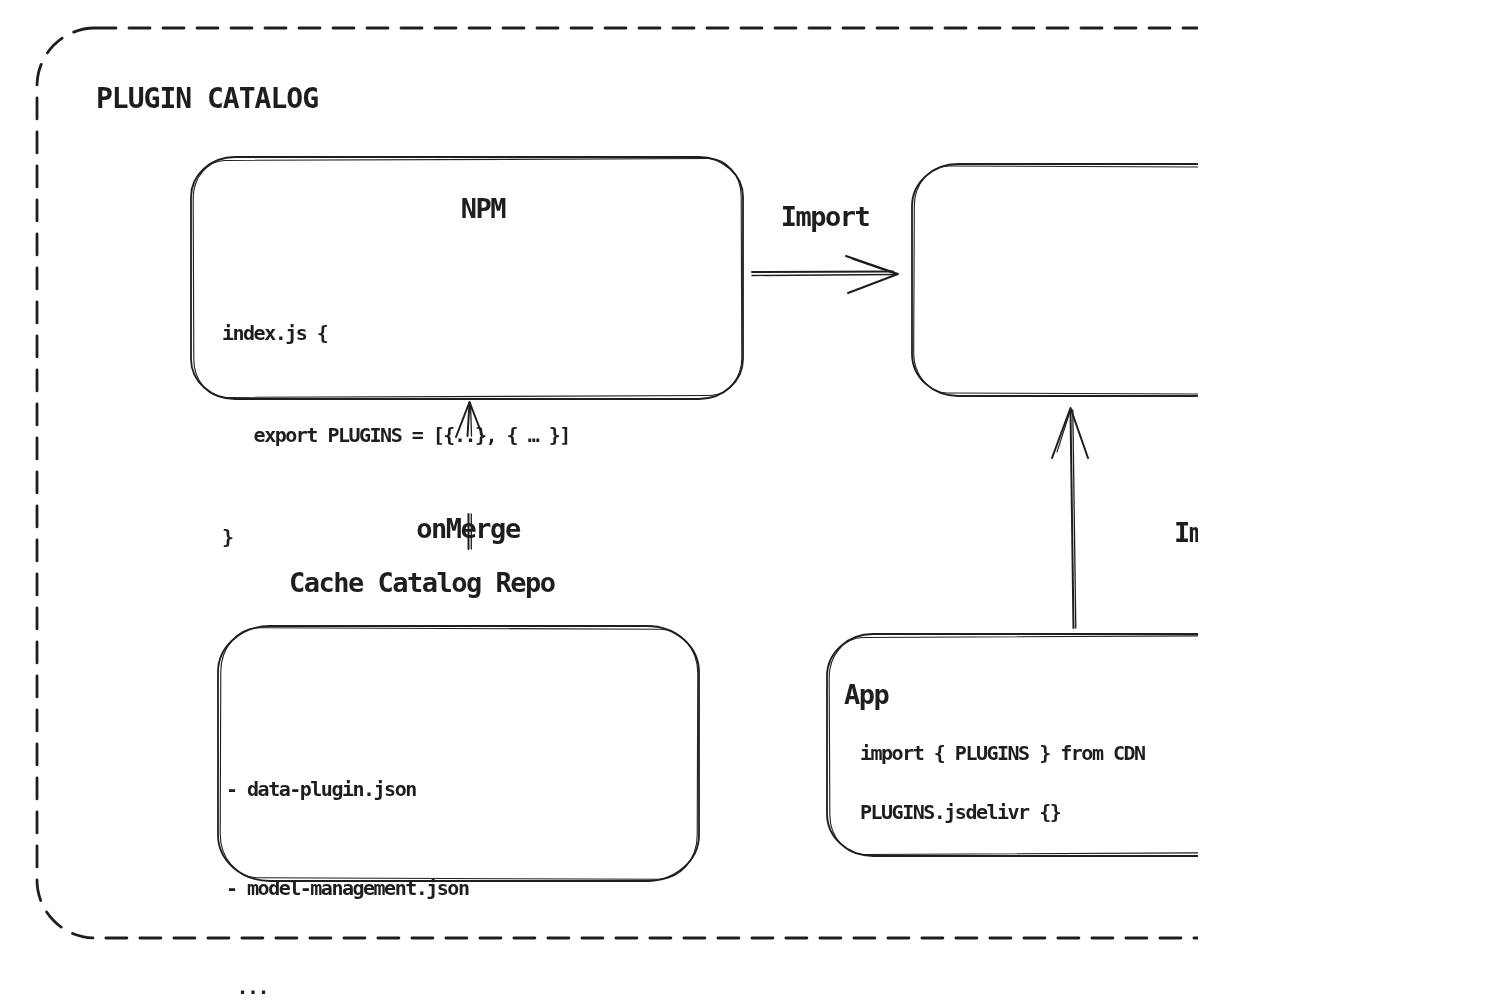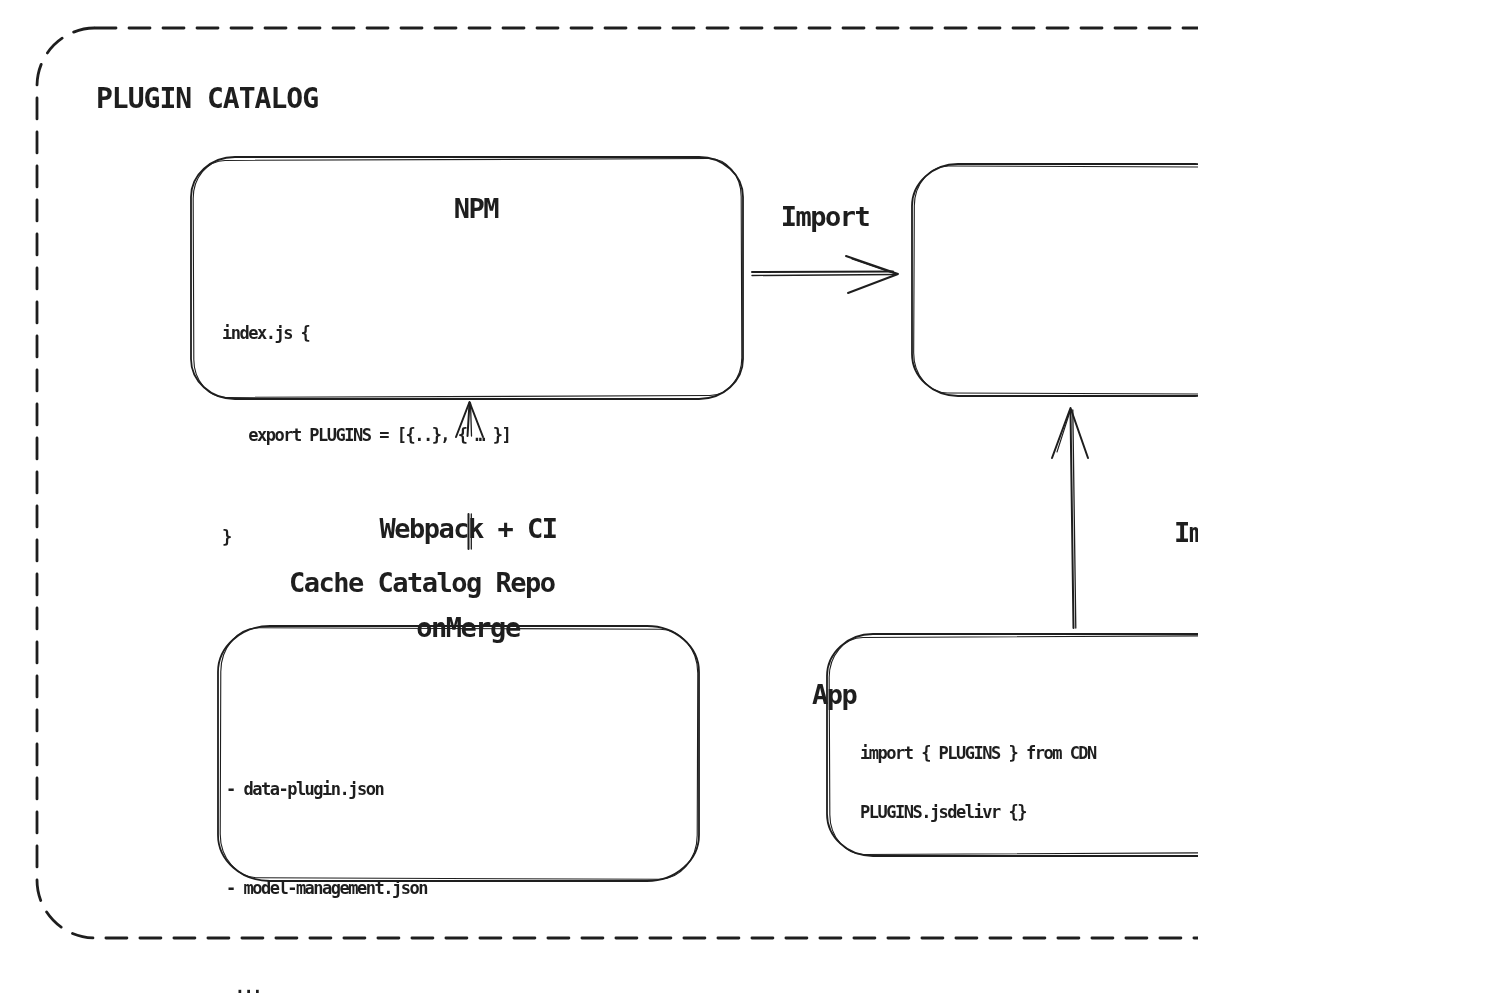--- a/index.html
+++ b/index.html
@@ -15,21 +15,21 @@
   .txt{
     position:absolute;
     font-weight:600;
     font-size:27px;
     letter-spacing:-1.5px;
     line-height:34px;
     white-space:pre;
     color:#1e1e1e;
   }
   .title{font-size:28px;letter-spacing:-1px;}
-  .code{font-size:17px;line-height:34px;}
+  .code{font-size:20px;line-height:34px;}
   .center{text-align:center;}
 </style>
 </head>
 <body>
 
 <div id="stage">
 
   <svg id="sketch-svg" width="1506" height="1002" viewBox="0 0 1506 1002" fill="none" stroke="#1e1e1e" stroke-linecap="round" stroke-linejoin="round">
 
     <rect x="37" y="28" width="1412" height="910" rx="58" ry="58" stroke-width="2.8" stroke-dasharray="21 13"></rect>
@@ -72,41 +72,40 @@
     <g stroke-width="2">
       <path d="M1070.5 410 L1073.5 628"></path>
       <path d="M1072.8 410 L1075.8 628" stroke-width="1.3"></path>
       <path d="M1052 458 L1070.5 408 L1088 458"></path>
       <path d="M1057 452 L1070.8 409" stroke-width="1.1"></path>
     </g>
   </svg>
 
   <div class="txt title" style="left:96px;top:82px;">PLUGIN CATALOG</div>
 
-  <div class="txt center" style="left:200px;top:192px;width:552px;">NPM</div>
+  <div class="txt center" style="left:207px;top:192px;width:552px;">NPM</div>
   <div class="txt code" style="left:222px;top:248px;">
     <div>index.js {</div>
     <div>   export PLUGINS = [{..}, { … }]</div>
     <div>}</div>
   </div>
 
 
   <div class="txt center" style="left:752px;top:200px;width:146px;">Import</div>
 
   <div class="txt center" style="left:348px;top:446px;width:240px;line-height:33px;">
-    <div>Webpack + CI</div>
     <div>onMerge</div>
   </div>
 
   <div class="txt" style="left:289px;top:566px;">Cache Catalog Repo</div>
   <div class="txt code" style="left:226px;top:707px;line-height:33px;">
     <div>- data-plugin.json</div>
     <div>- model-management.json</div>
     <div> ...</div>
   </div>
 
-  <div class="txt" style="left:812px;top:678px;">App</div>
+  <div class="txt" style="left:844px;top:678px;">App</div>
   <div class="txt code" style="left:860px;top:736px;">import { PLUGINS } from CDN</div>
   <div class="txt code" style="left:860px;top:795px;">PLUGINS.jsdelivr {}</div>
 
   <div class="txt" style="left:1174px;top:516px;">Import</div>
 
 </div>
 
 </body></html>

